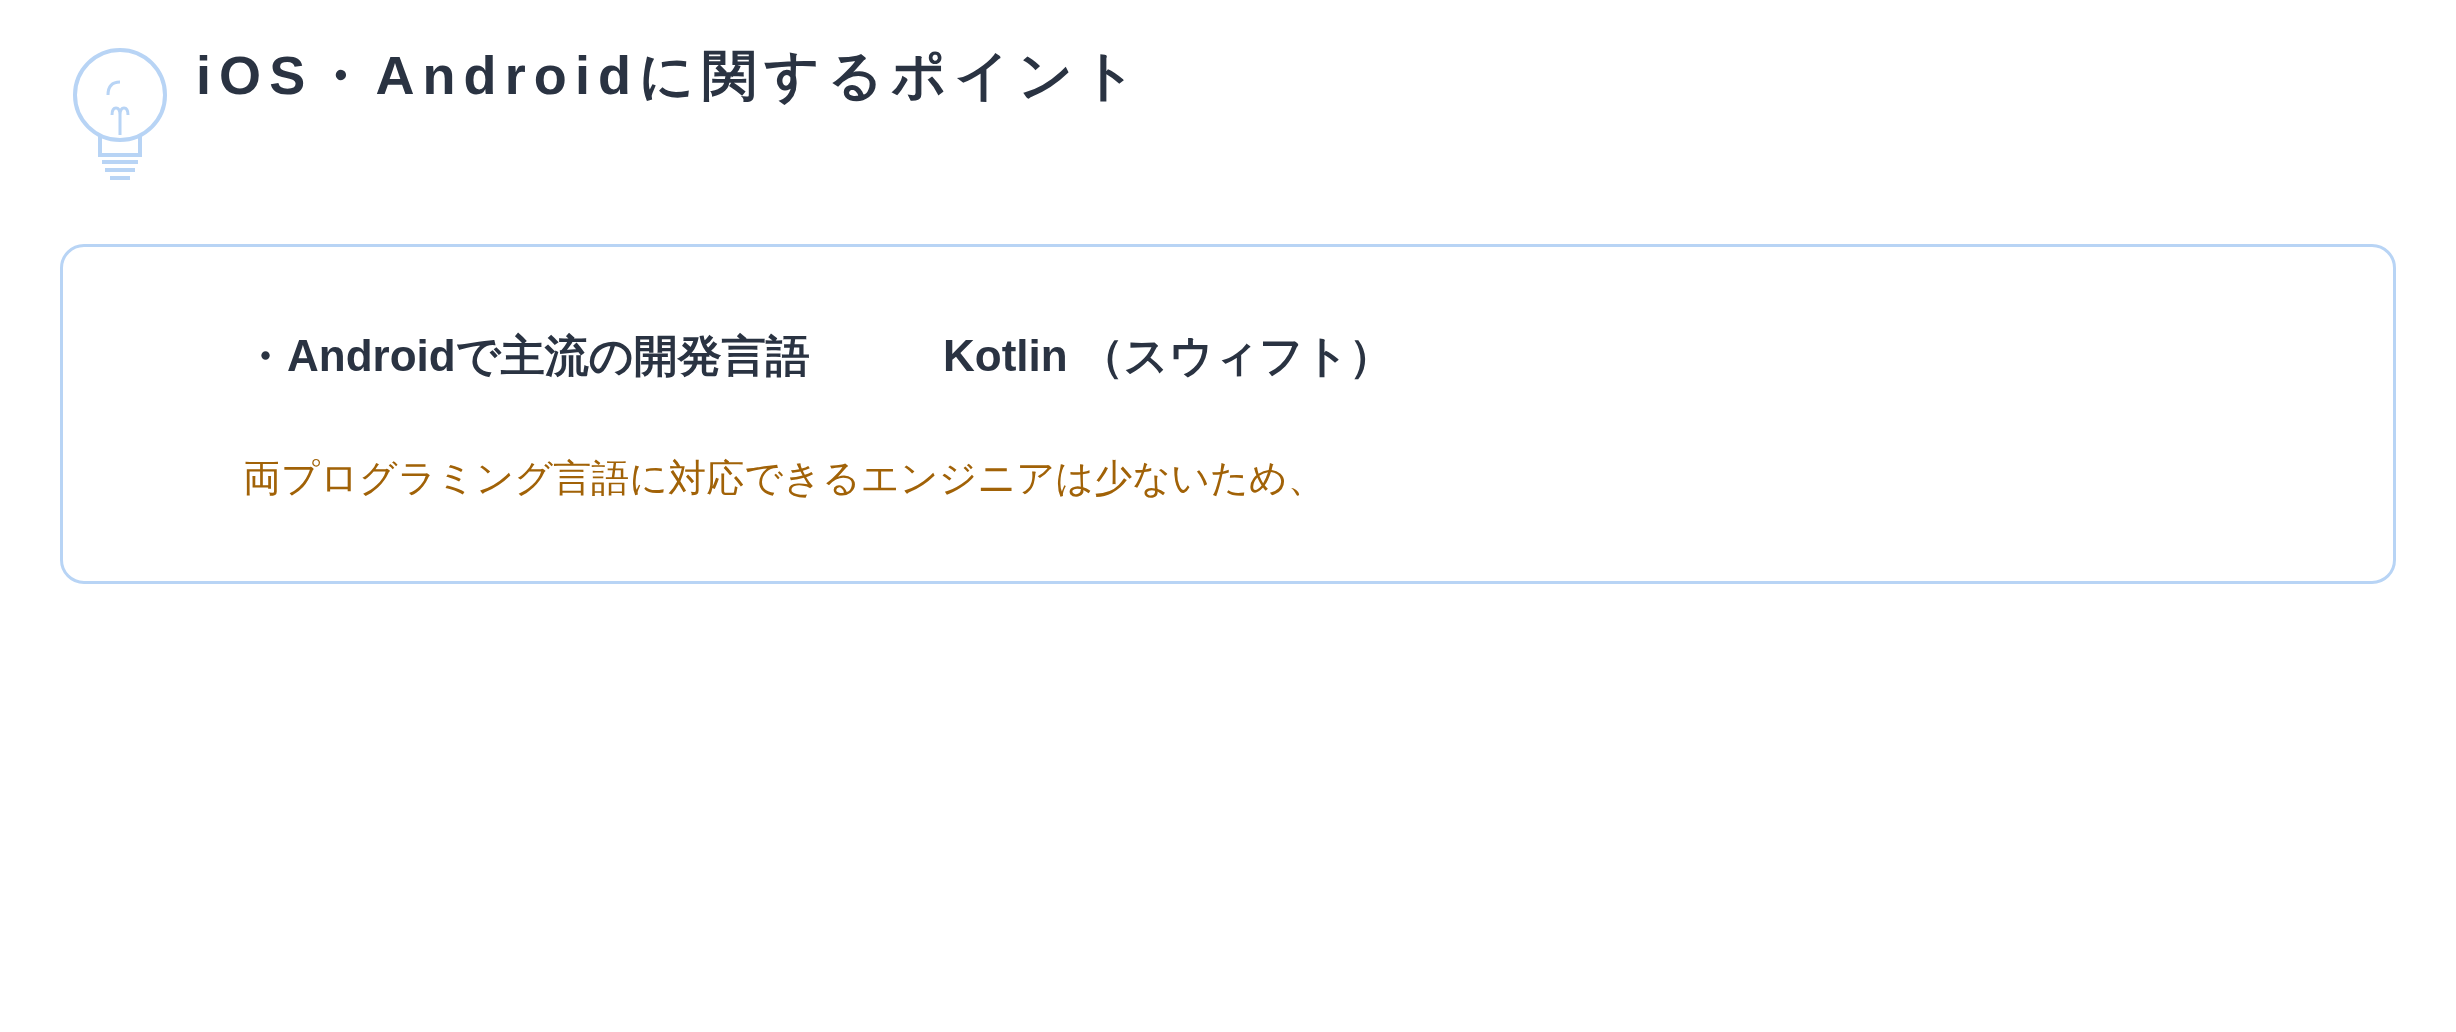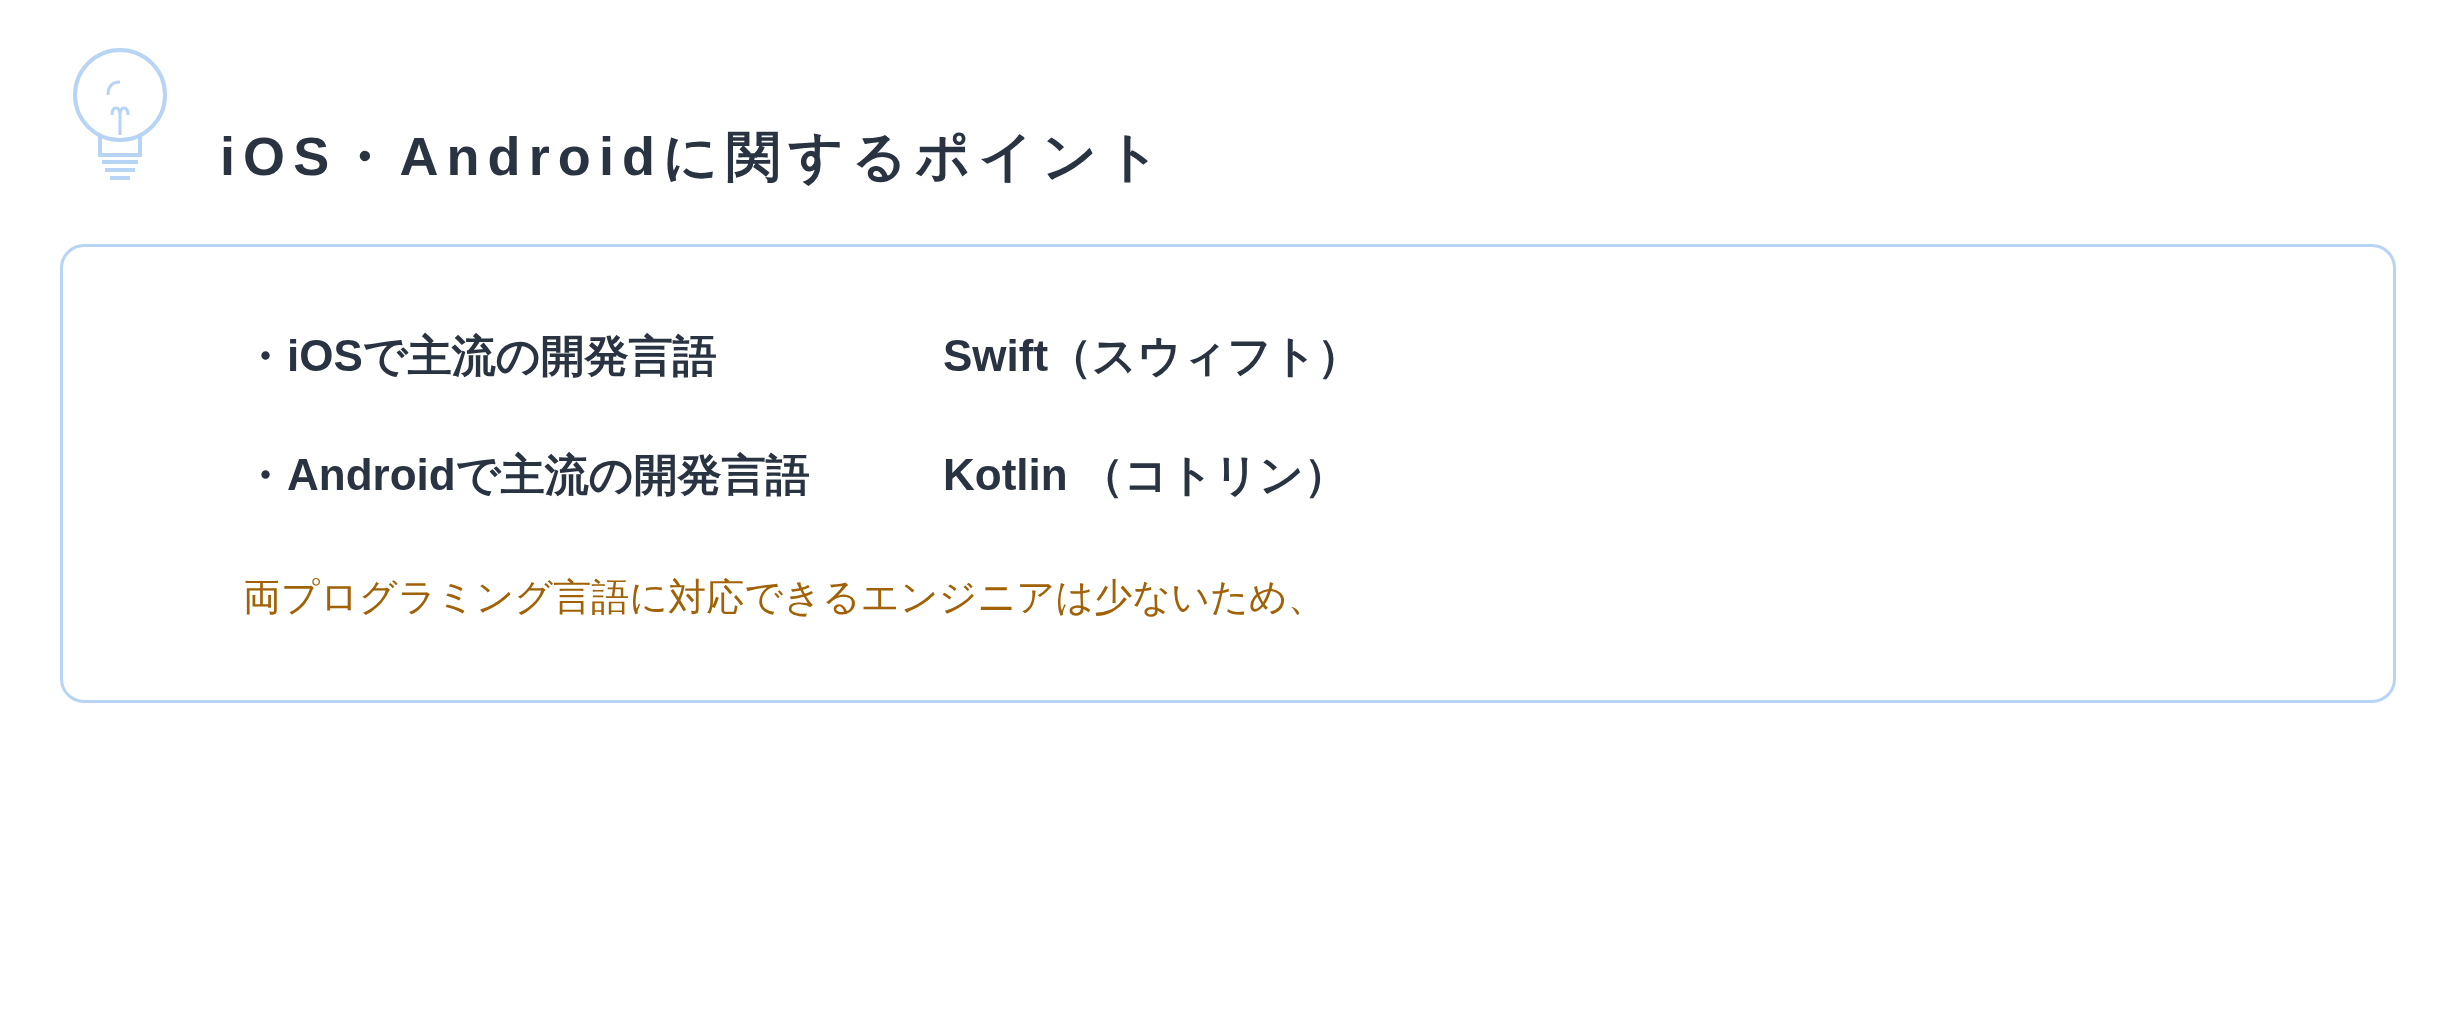--- a/index.html
+++ b/index.html
@@ -7,22 +7,22 @@
       padding: 0;
       box-sizing: border-box;
     }
     body {
       font-family: -apple-system, BlinkMacSystemFont, "Hiragino Kaku Gothic ProN", "Hiragino Sans", Meiryo, sans-serif;
       background: #ffffff;
       padding: 40px 60px;
     }
     .header {
       display: flex;
-      align-items: flex-end;
-      gap: 40px;
+      align-items: flex-start;
+      gap: 16px;
       margin-bottom: 50px;
     }
     .bulb-icon {
       flex-shrink: 0;
     }
     .title {
       font-size: 54px;
       font-weight: 800;
       color: #2a3342;
       letter-spacing: 0.15em;
@@ -69,23 +69,19 @@
       <line x1="45" y1="130" x2="75" y2="130"></line>
       <line x1="50" y1="138" x2="70" y2="138"></line>
       <path d="M 48 55 Q 48 42 60 42 M 60 95 L 60 75 M 52 75 Q 52 68 56 68 Q 60 68 60 75 Q 60 68 64 68 Q 68 68 68 75" fill="none" stroke-width="3"></path>
     </svg>
   </span>
   <h1 class="title">iOS・Androidに関するポイント</h1>
 </div>
 
 <div class="content-box">
   <div class="item-row">
-    <span class="item-label">・iOSで主流の開発言語</span>
-    <span class="item-value">Swift（スウィフト）</span>
-  </div>
-  <div class="item-row">
     <span class="item-label">・Androidで主流の開発言語</span>
-    <span class="item-value">Kotlin （コトリン）</span>
+    <span class="item-value">Kotlin （スウィフト）</span>
   </div>
   <div class="description">
     <div>両プログラミング言語に対応できるエンジニアは少ないため、</div>
   </div>
 </div>
 
 </body></html>

